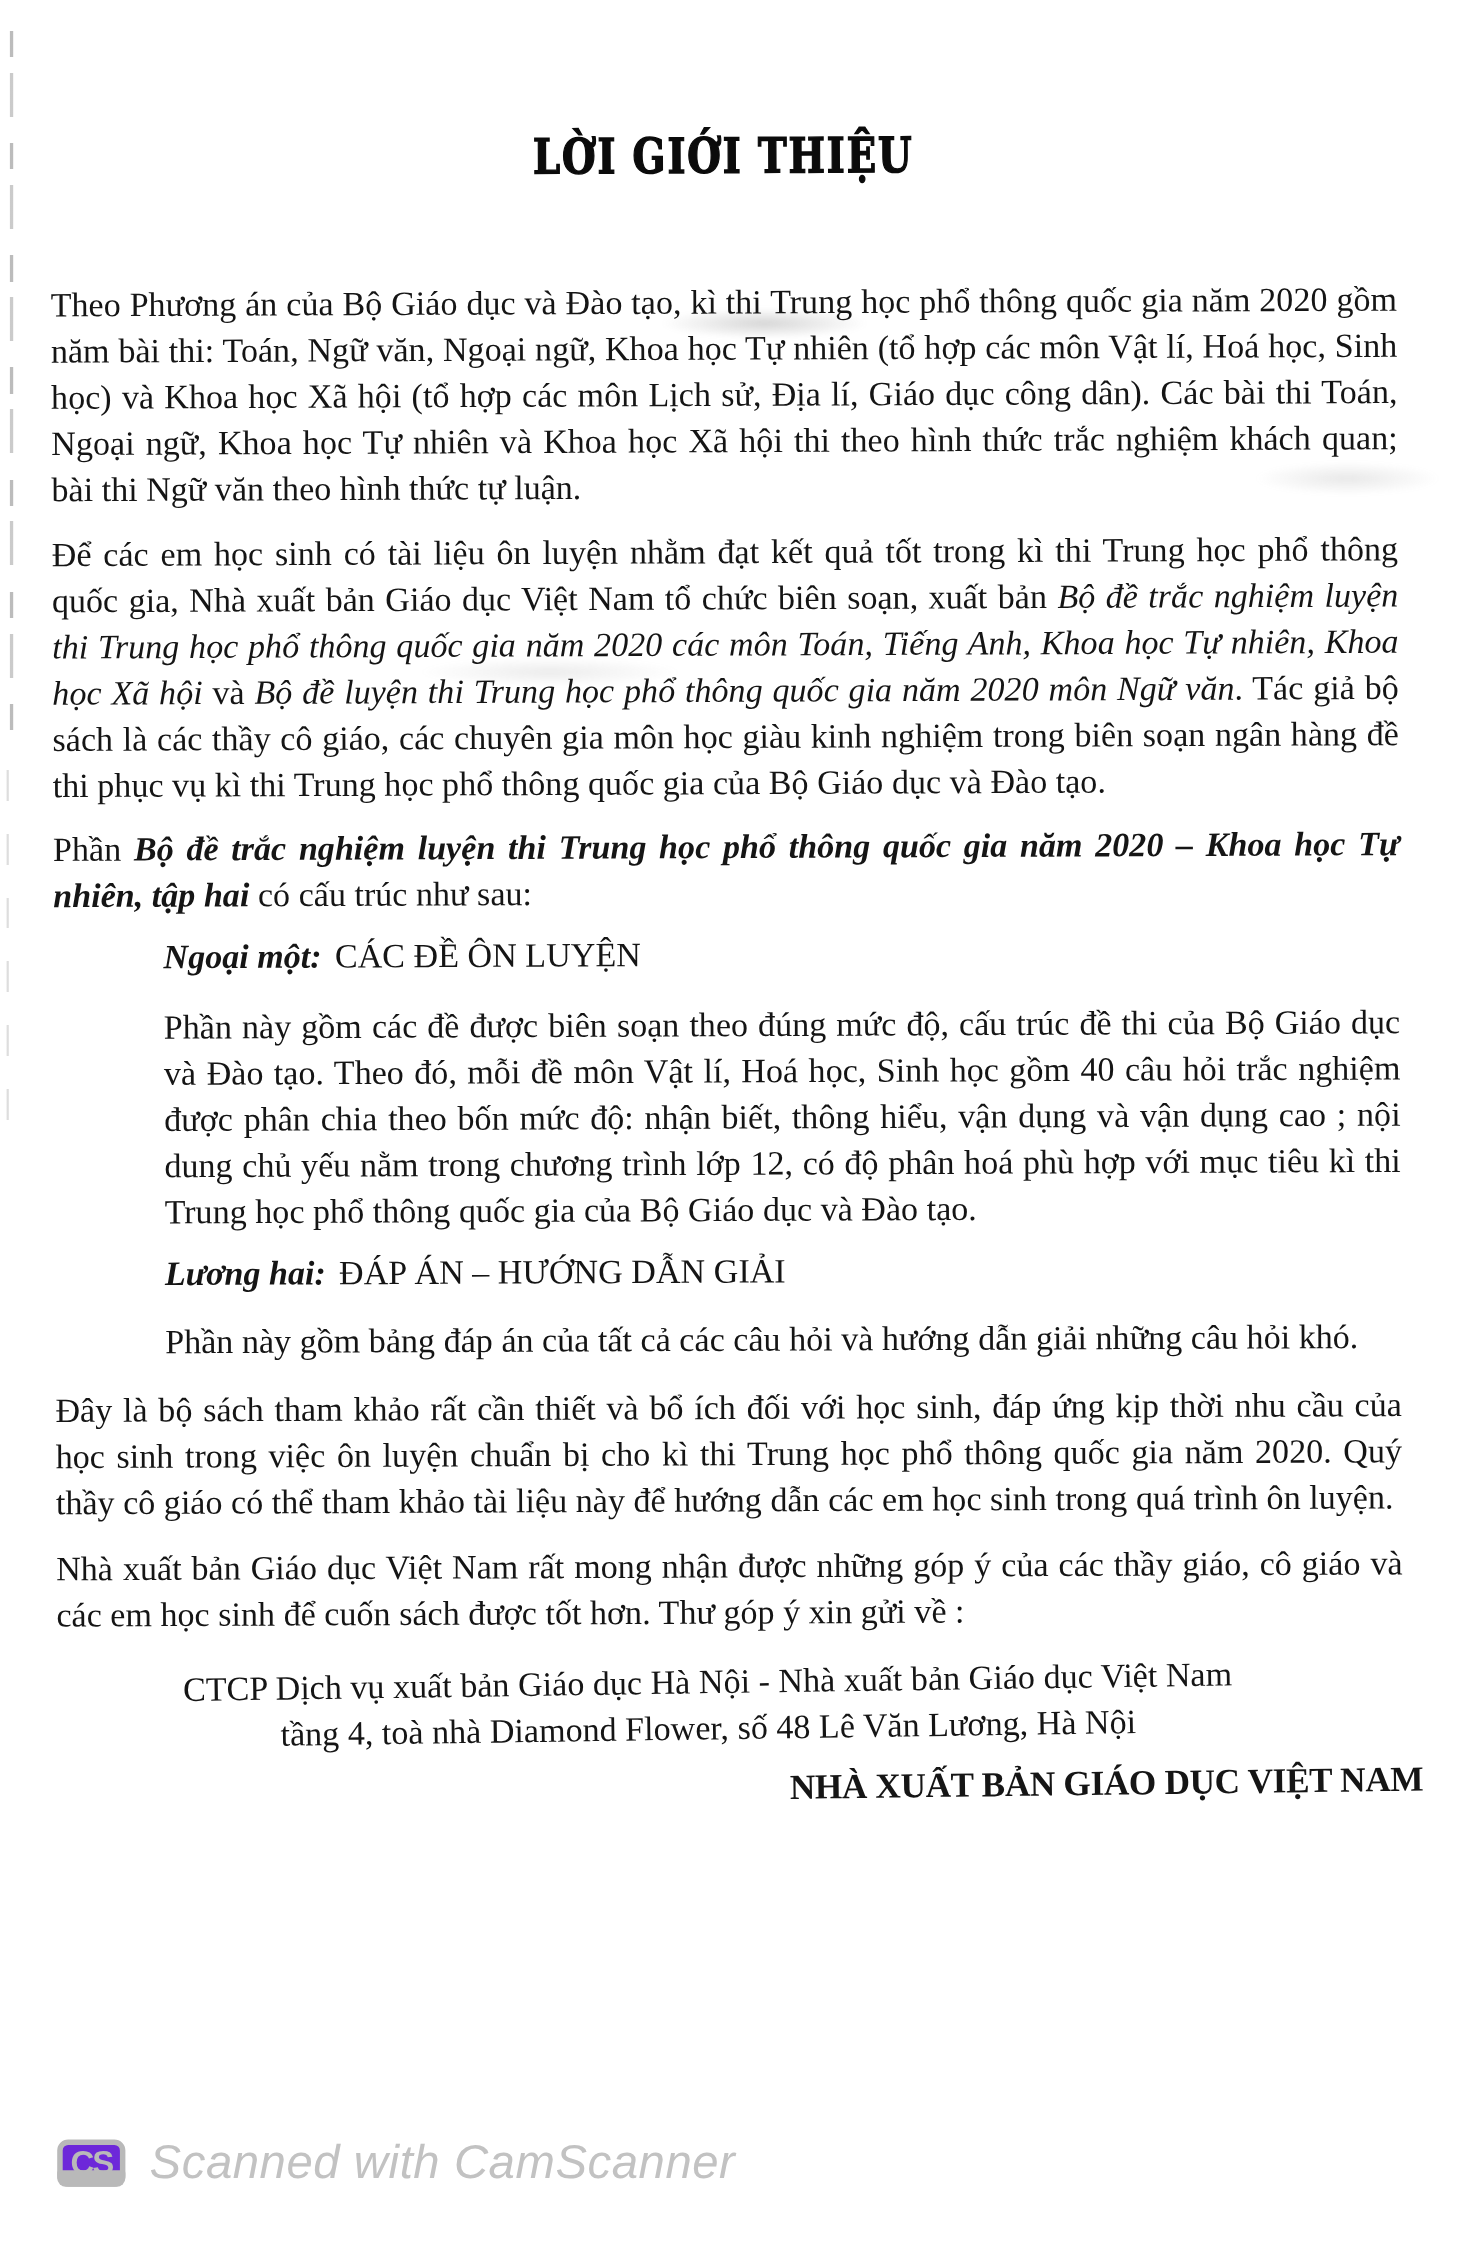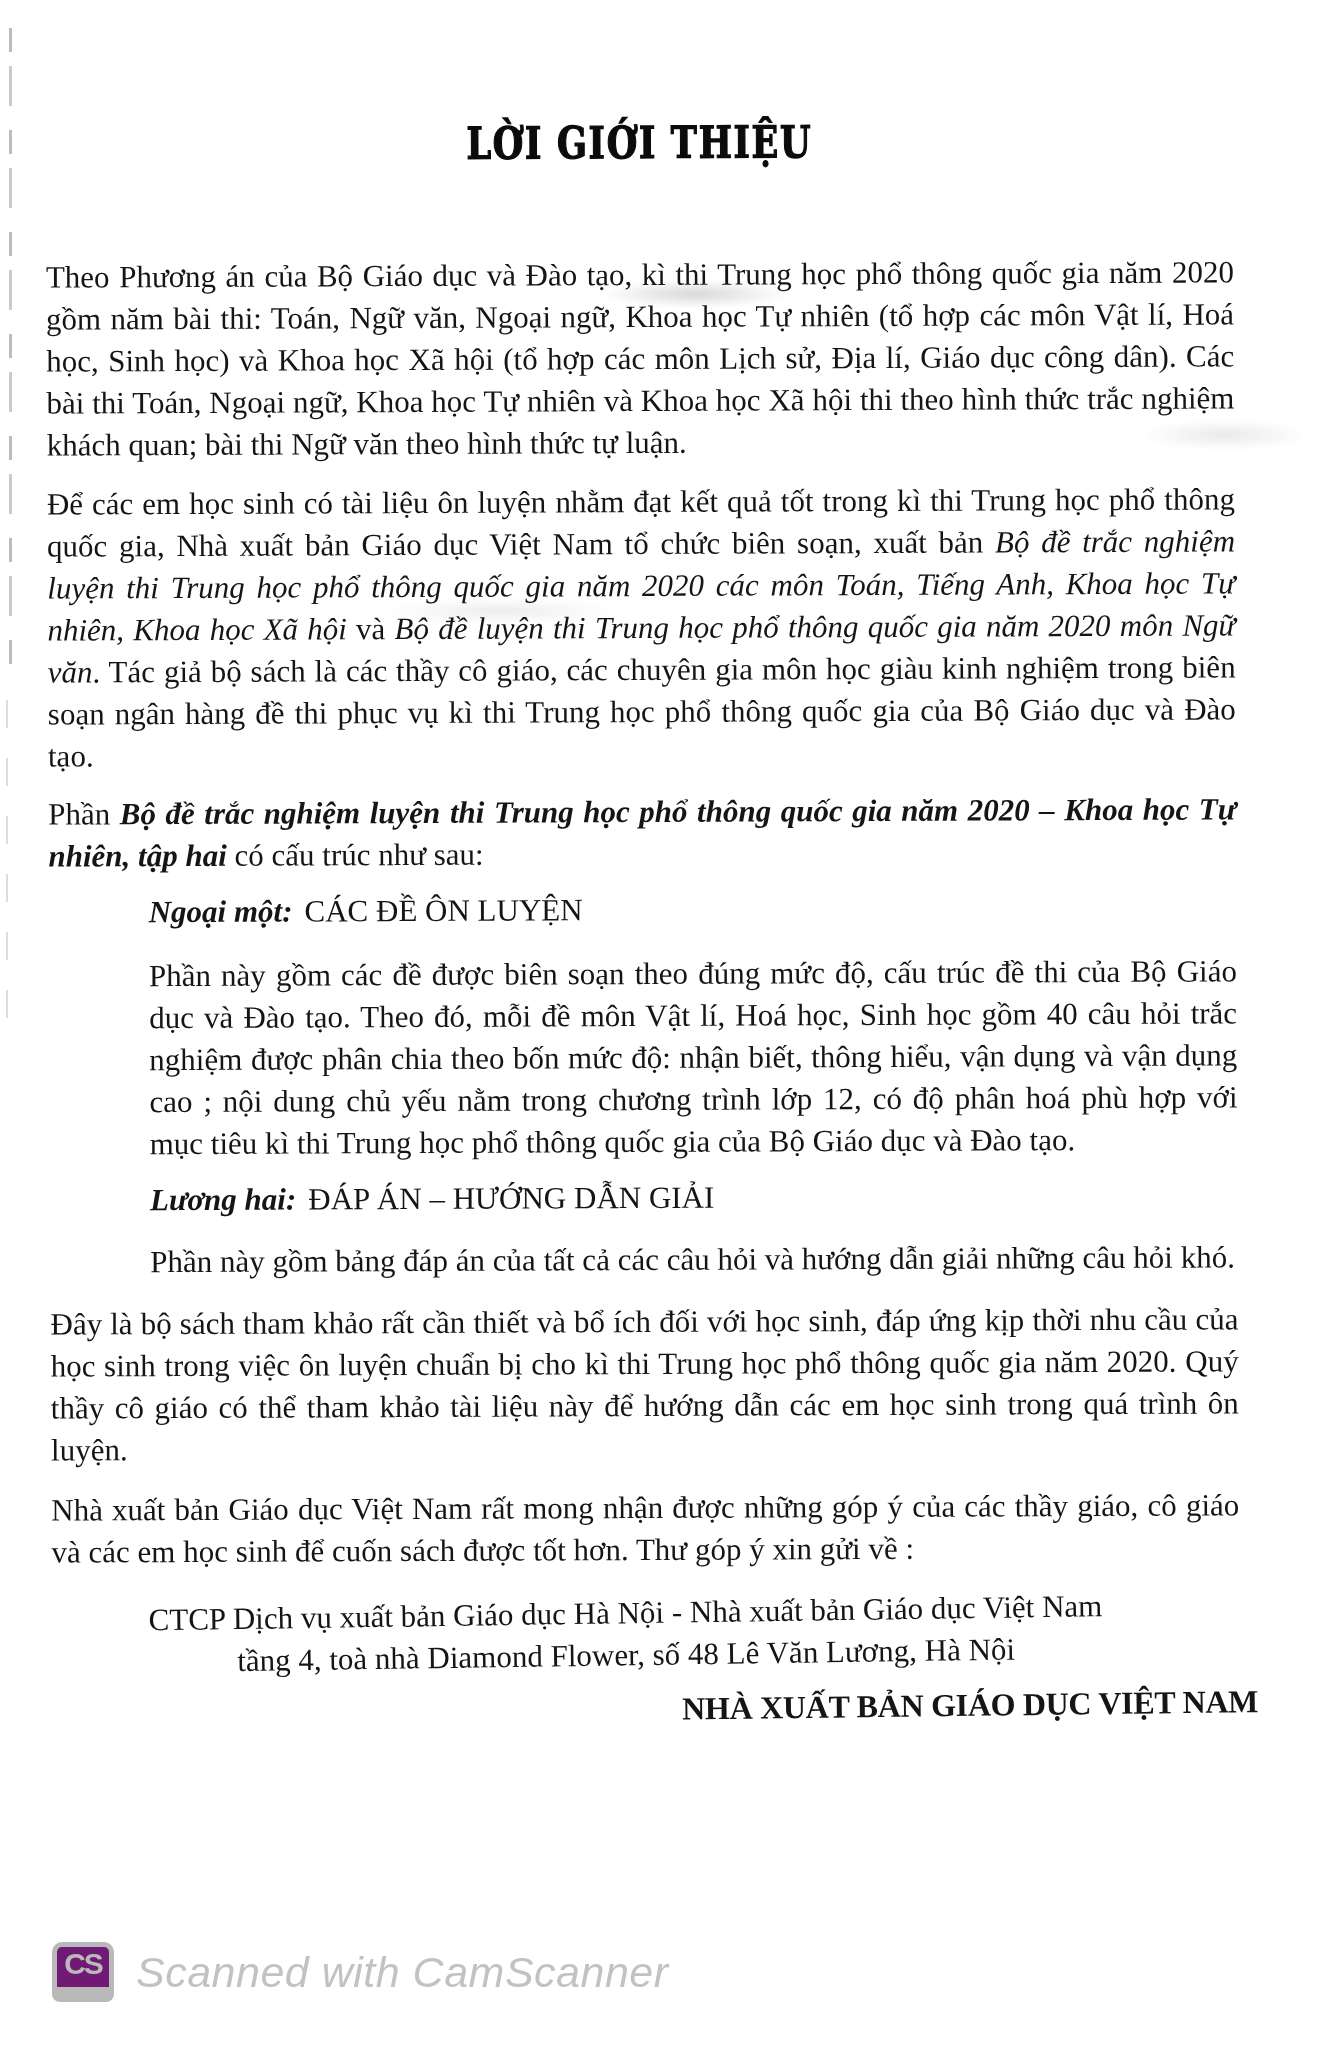--- a/index.html
+++ b/index.html
@@ -6,21 +6,21 @@
   body{
     width:1344px;height:2048px;
     background:#ffffff;
     position:relative;
     overflow:hidden;
     font-family:"Liberation Serif",serif;
     color:#151515;
   }
   .page{
     position:absolute; inset:0;
-    padding:0 108px 0 48px;
+    padding:0 72px 0 48px;
     box-sizing:border-box;
   }
   .tilt{ transform:rotate(-0.25deg); transform-origin:50% 40%; }
 
   h1.doc-title{
     margin:118px 0 0 0;
     text-align:center;
     font-family:"DejaVu Serif",serif;
     font-weight:700;
     font-size:44px;
@@ -71,24 +71,24 @@
     color:#111;
     font-family:"Liberation Serif",serif;
   }
 
   
   .cam-footer{
     position:absolute; left:52px; top:1942px;
     display:flex; align-items:center; gap:22px;
   }
   .cs-logo{
-    width:62px; height:60px;
+    width:62px; height:43px;
     border:5px solid #b9b9b9;
     border-radius:10px;
-    background:#701a75;
+    background:#6d28d9;
     position:relative;
     box-sizing:border-box;
     flex:0 0 auto;
     padding-left:44px;
   }
   .cs-logo .cs{
     position:absolute; top:1px; left:0; right:0;
     text-align:center;
     font-family:"Liberation Sans",sans-serif;
     font-weight:700; font-size:30px; line-height:32px;

